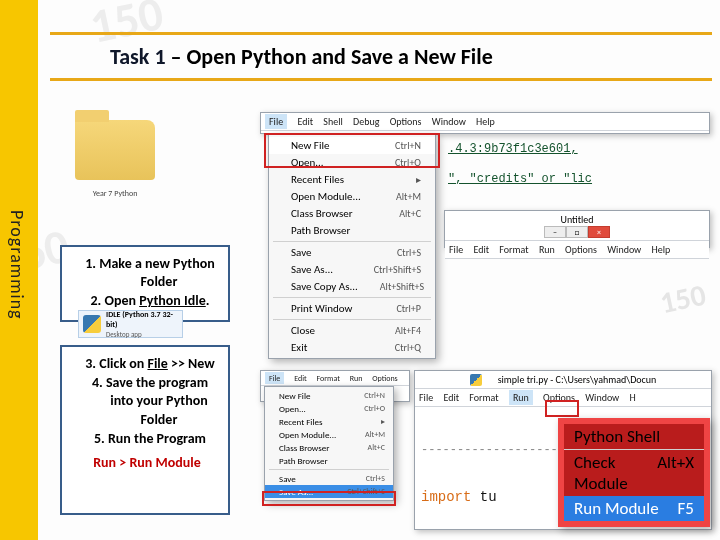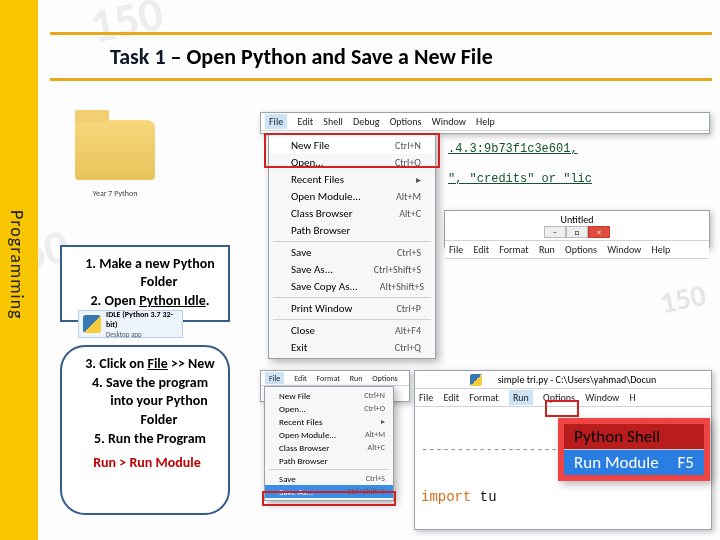--- a/index.html
+++ b/index.html
@@ -55,21 +55,21 @@
     position: absolute; background: #fff; border: 2px solid #385d8a;
     padding: 8px 10px 8px 14px; font-size: 14px; line-height: 1.3;
     font-weight: bold; z-index: 4; text-align: center;
   }
   .inst ol { list-style-position: inside; padding-left: 6px; }
   .inst ol li { text-indent: -18px; padding-left: 18px; margin-bottom: 1px; }
   .inst .u { text-decoration: underline; }
   .inst .run-hint { color: #c00000; margin-top: 6px; font-weight: bold; }
 
   .inst-a { left: 60px; top: 245px; width: 170px; }
-  .inst-b { left: 60px; top: 345px; width: 170px; height: 170px; border-radius: 25px; }
+  .inst-b { left: 60px; top: 345px; width: 170px; height: 170px; }
 
   
   .idle-tile {
     position: absolute; left: 78px; top: 310px; width: 105px; height: 28px;
     background: #eef4fb; border: 1px solid #b7cfe7; display: flex; align-items: center;
     font-size: 8px; padding: 2px 4px; z-index: 5;
   }
   .idle-tile .py { width: 18px; height: 18px; background: linear-gradient(135deg,#3778b0 50%,#f7cd3c 50%); border-radius: 3px; margin-right: 5px; flex-shrink: 0;}
   .idle-tile .txt strong { display:block; font-size:8px; }
   .idle-tile .txt span { font-size:7px; color:#555;}
@@ -325,17 +325,21 @@
   </div>
 </div>
 <div class="red-box" style="left:545px; top:400px; width:34px; height:17px;"></div>
 
 <div class="run-menu" style="left:558px; top:418px; width:152px;">
   <div class="ri">
       <span>Python Shell</span>
       <span></span>
     </div>
   <div class="sep" style="border-top:1px solid #d0d0d0;"></div>
+  <div class="ri">
+      <span>Check Module</span>
+      <span>Alt+X</span>
+    </div>
   <div class="ri hl">
       <span>Run Module</span>
       <span>F5</span>
     </div>
 </div>
 
 </body></html>

